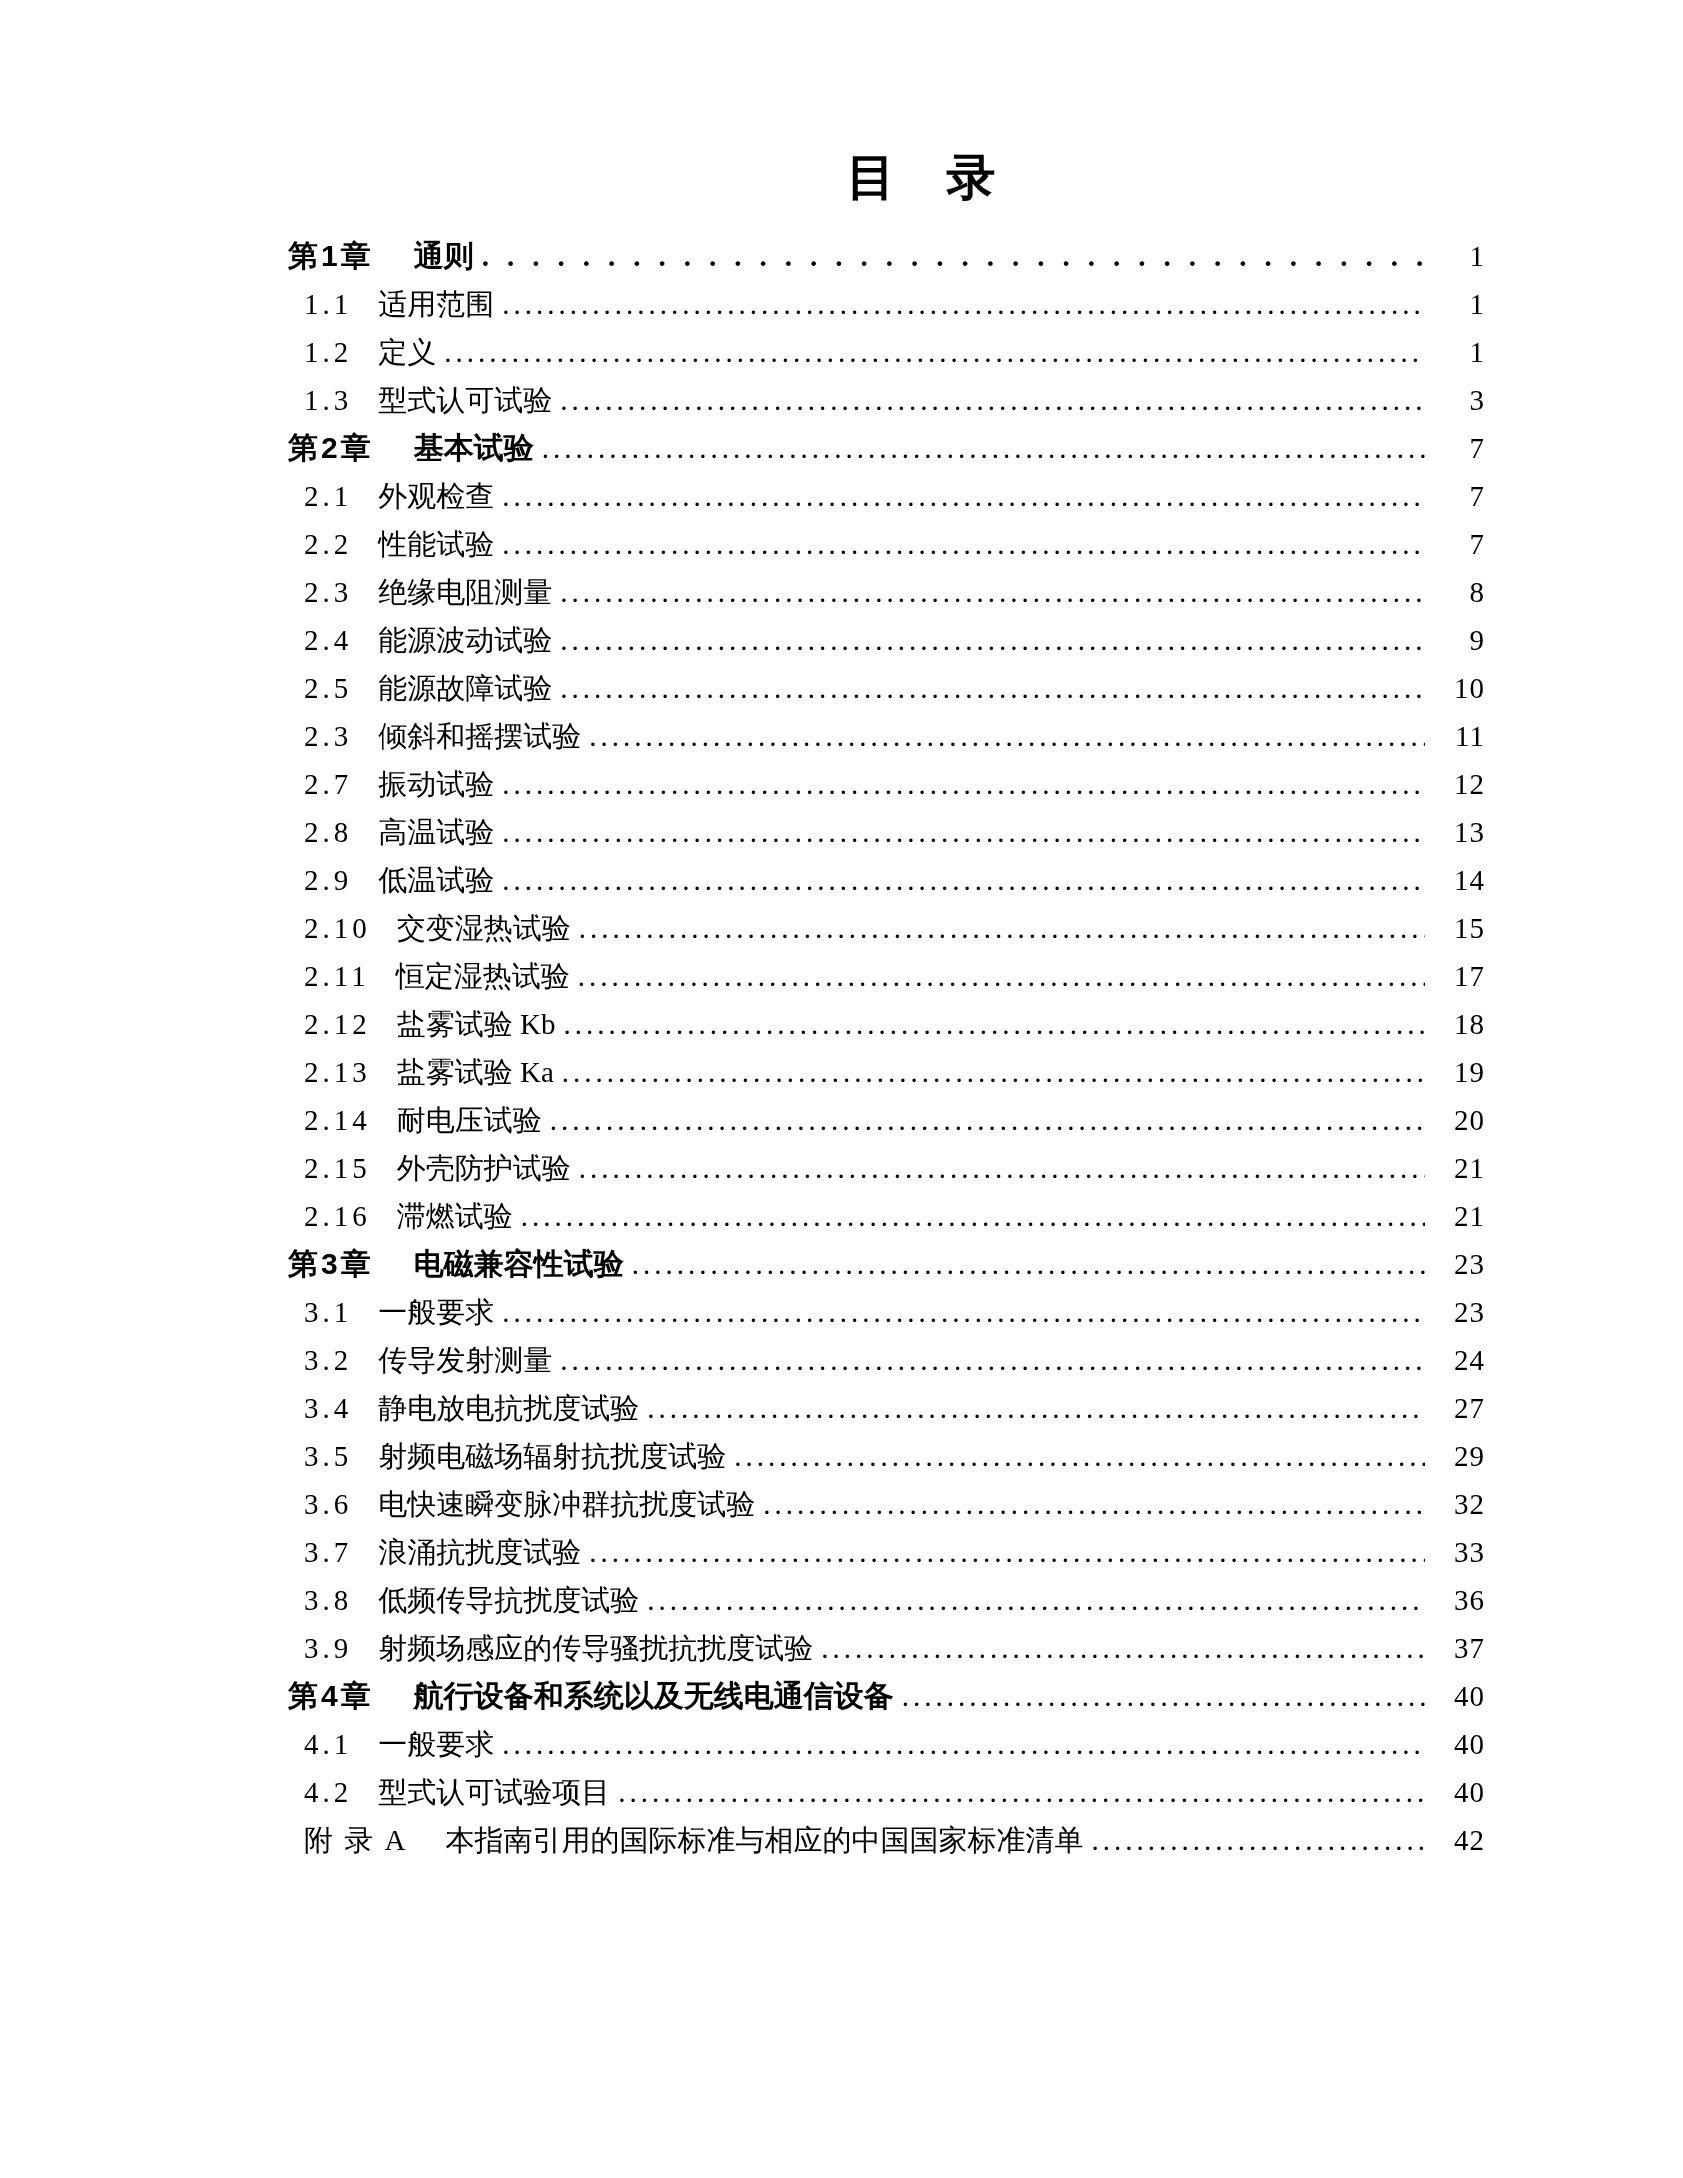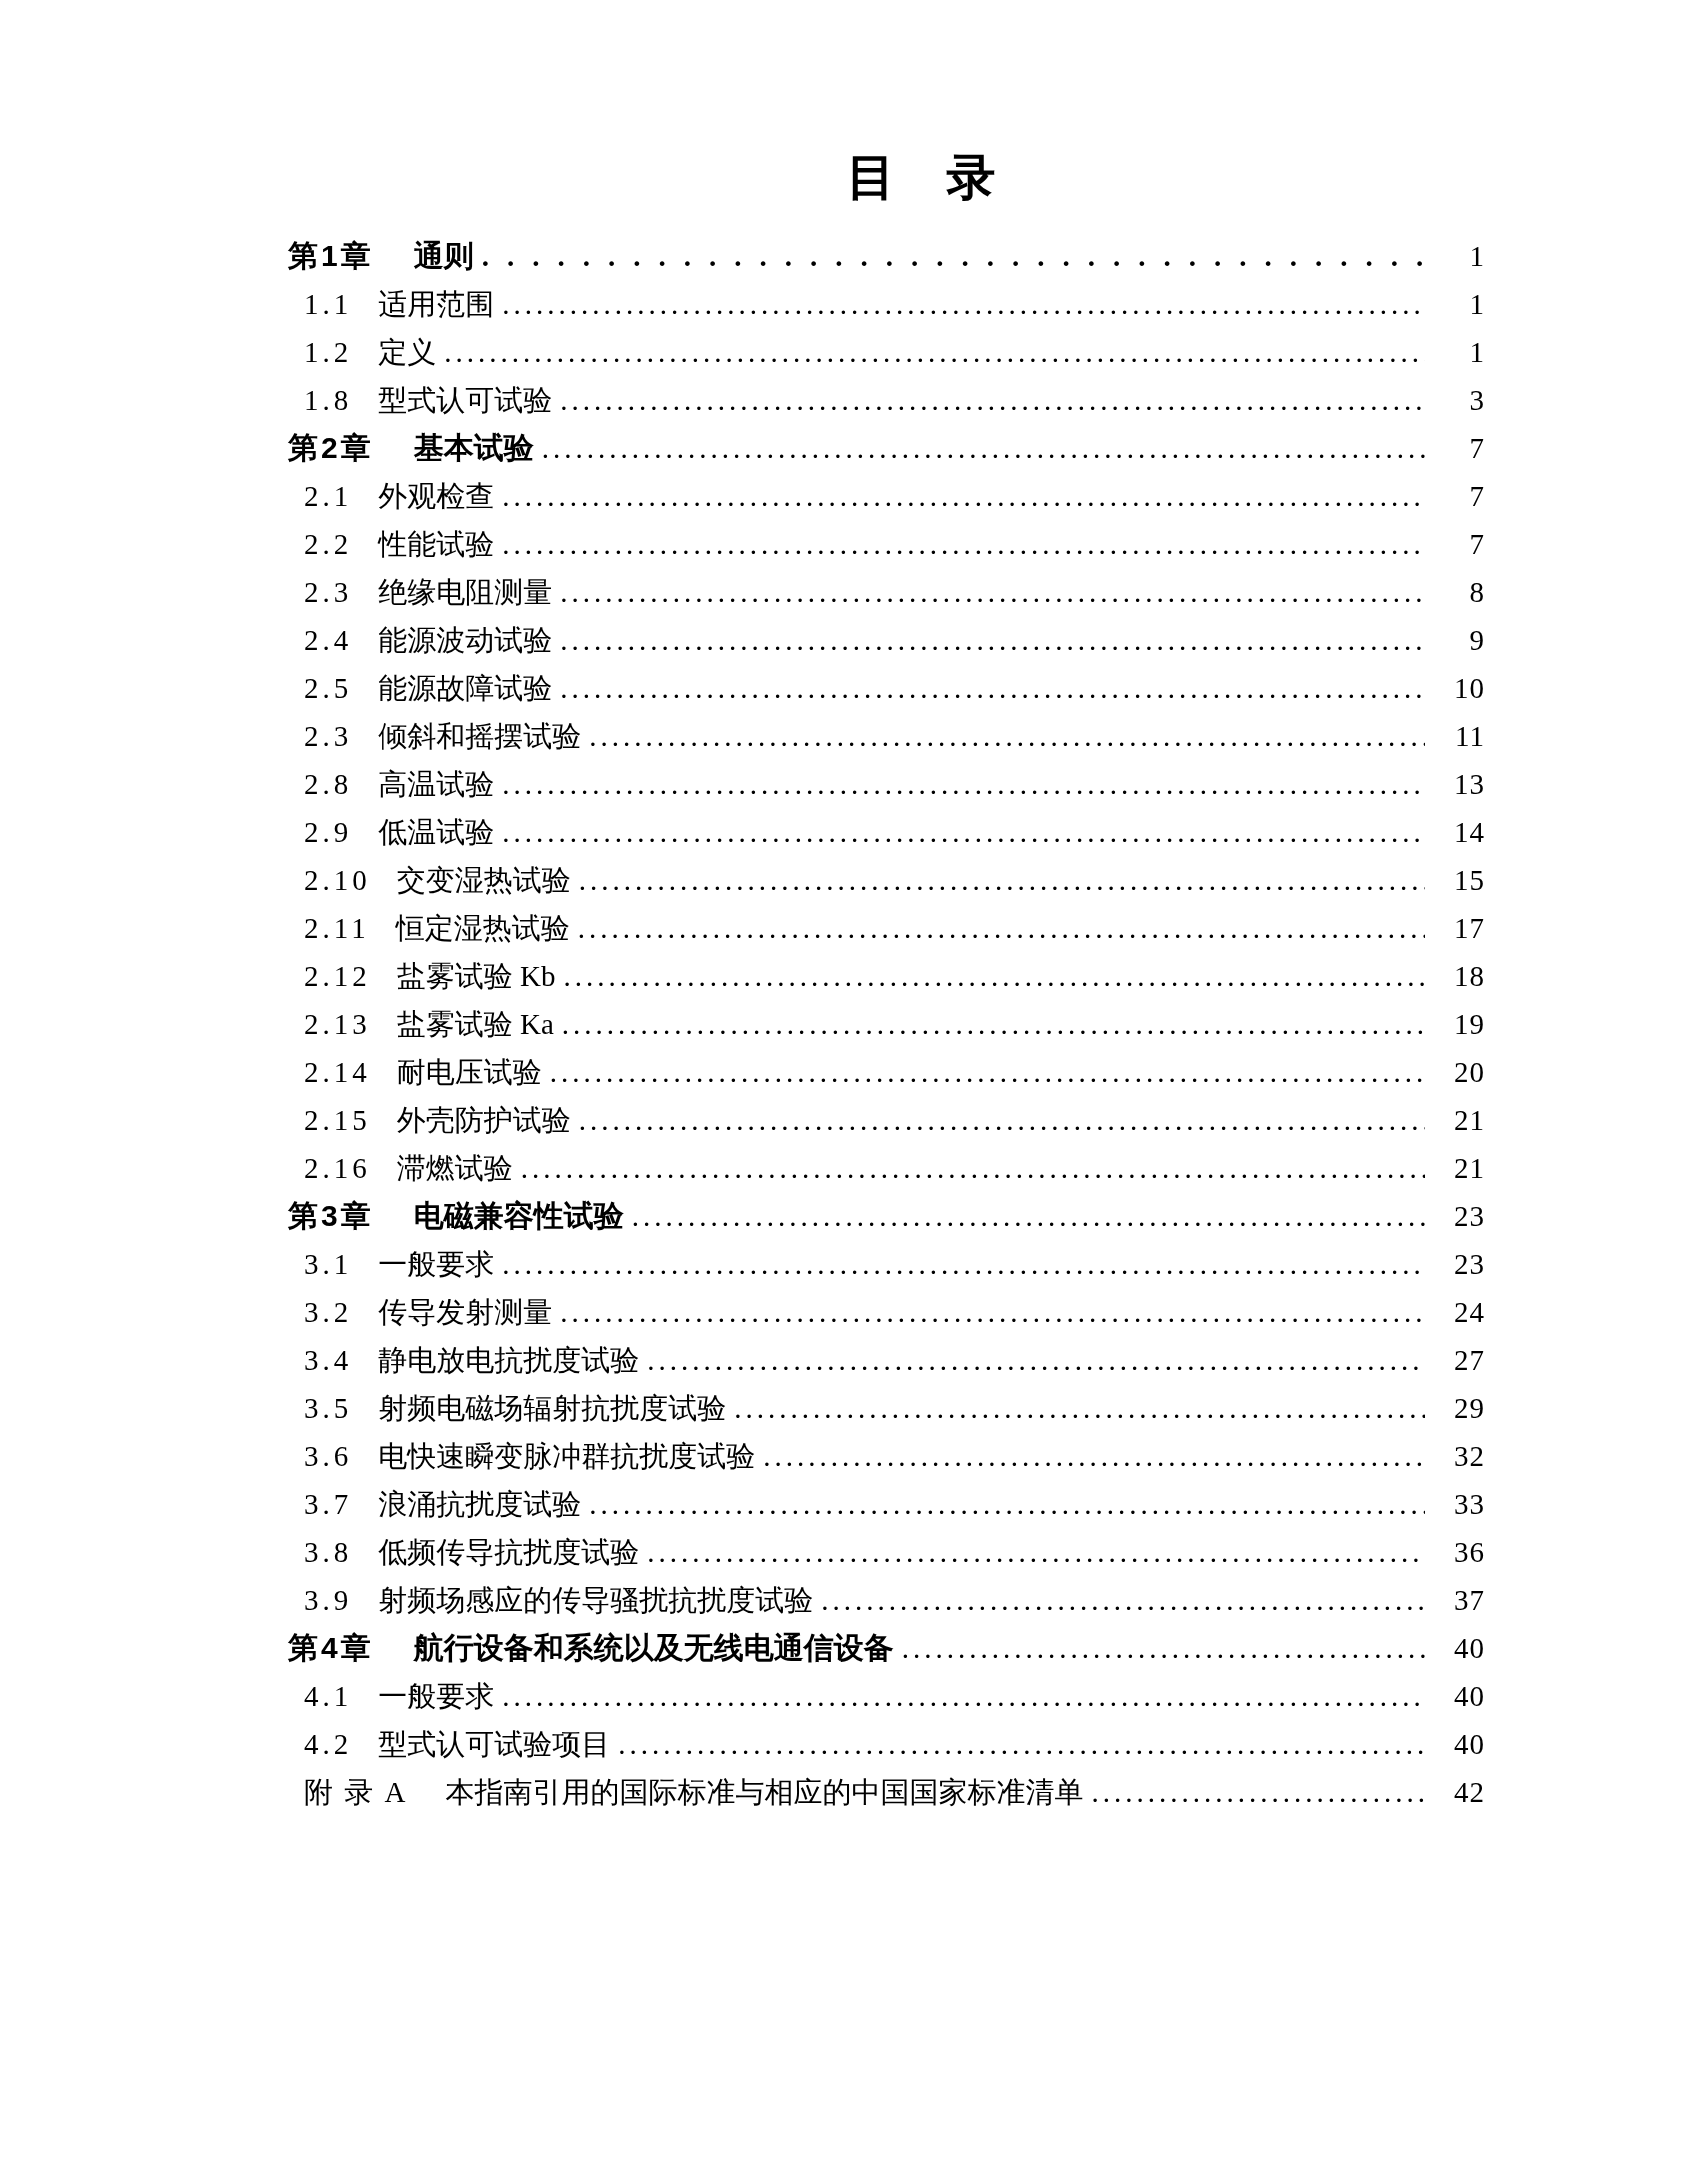--- a/index.html
+++ b/index.html
@@ -102,21 +102,21 @@
         <span class="dots"></span>
         <span class="pnum">1</span>
       </div>
       <div class="row sub">
         <span class="num">1.2</span>
         <span class="etitle">定义</span>
         <span class="dots"></span>
         <span class="pnum">1</span>
       </div>
       <div class="row sub">
-        <span class="num">1.8</span>
+        <span class="num">1.3</span>
         <span class="etitle">型式认可试验</span>
         <span class="dots"></span>
         <span class="pnum">3</span>
       </div>
       <div class="row chapter">
         <span class="num">第2章</span>
         <span class="etitle">基本试验</span>
         <span class="dots"></span>
         <span class="pnum">7</span>
       </div>
@@ -148,20 +148,26 @@
         <span class="num">2.5</span>
         <span class="etitle">能源故障试验</span>
         <span class="dots"></span>
         <span class="pnum">10</span>
       </div>
       <div class="row sub">
         <span class="num">2.3</span>
         <span class="etitle">倾斜和摇摆试验</span>
         <span class="dots"></span>
         <span class="pnum">11</span>
+      </div>
+      <div class="row sub">
+        <span class="num">2.7</span>
+        <span class="etitle">振动试验</span>
+        <span class="dots"></span>
+        <span class="pnum">12</span>
       </div>
       <div class="row sub">
         <span class="num">2.8</span>
         <span class="etitle">高温试验</span>
         <span class="dots"></span>
         <span class="pnum">13</span>
       </div>
       <div class="row sub">
         <span class="num">2.9</span>
         <span class="etitle">低温试验</span>

